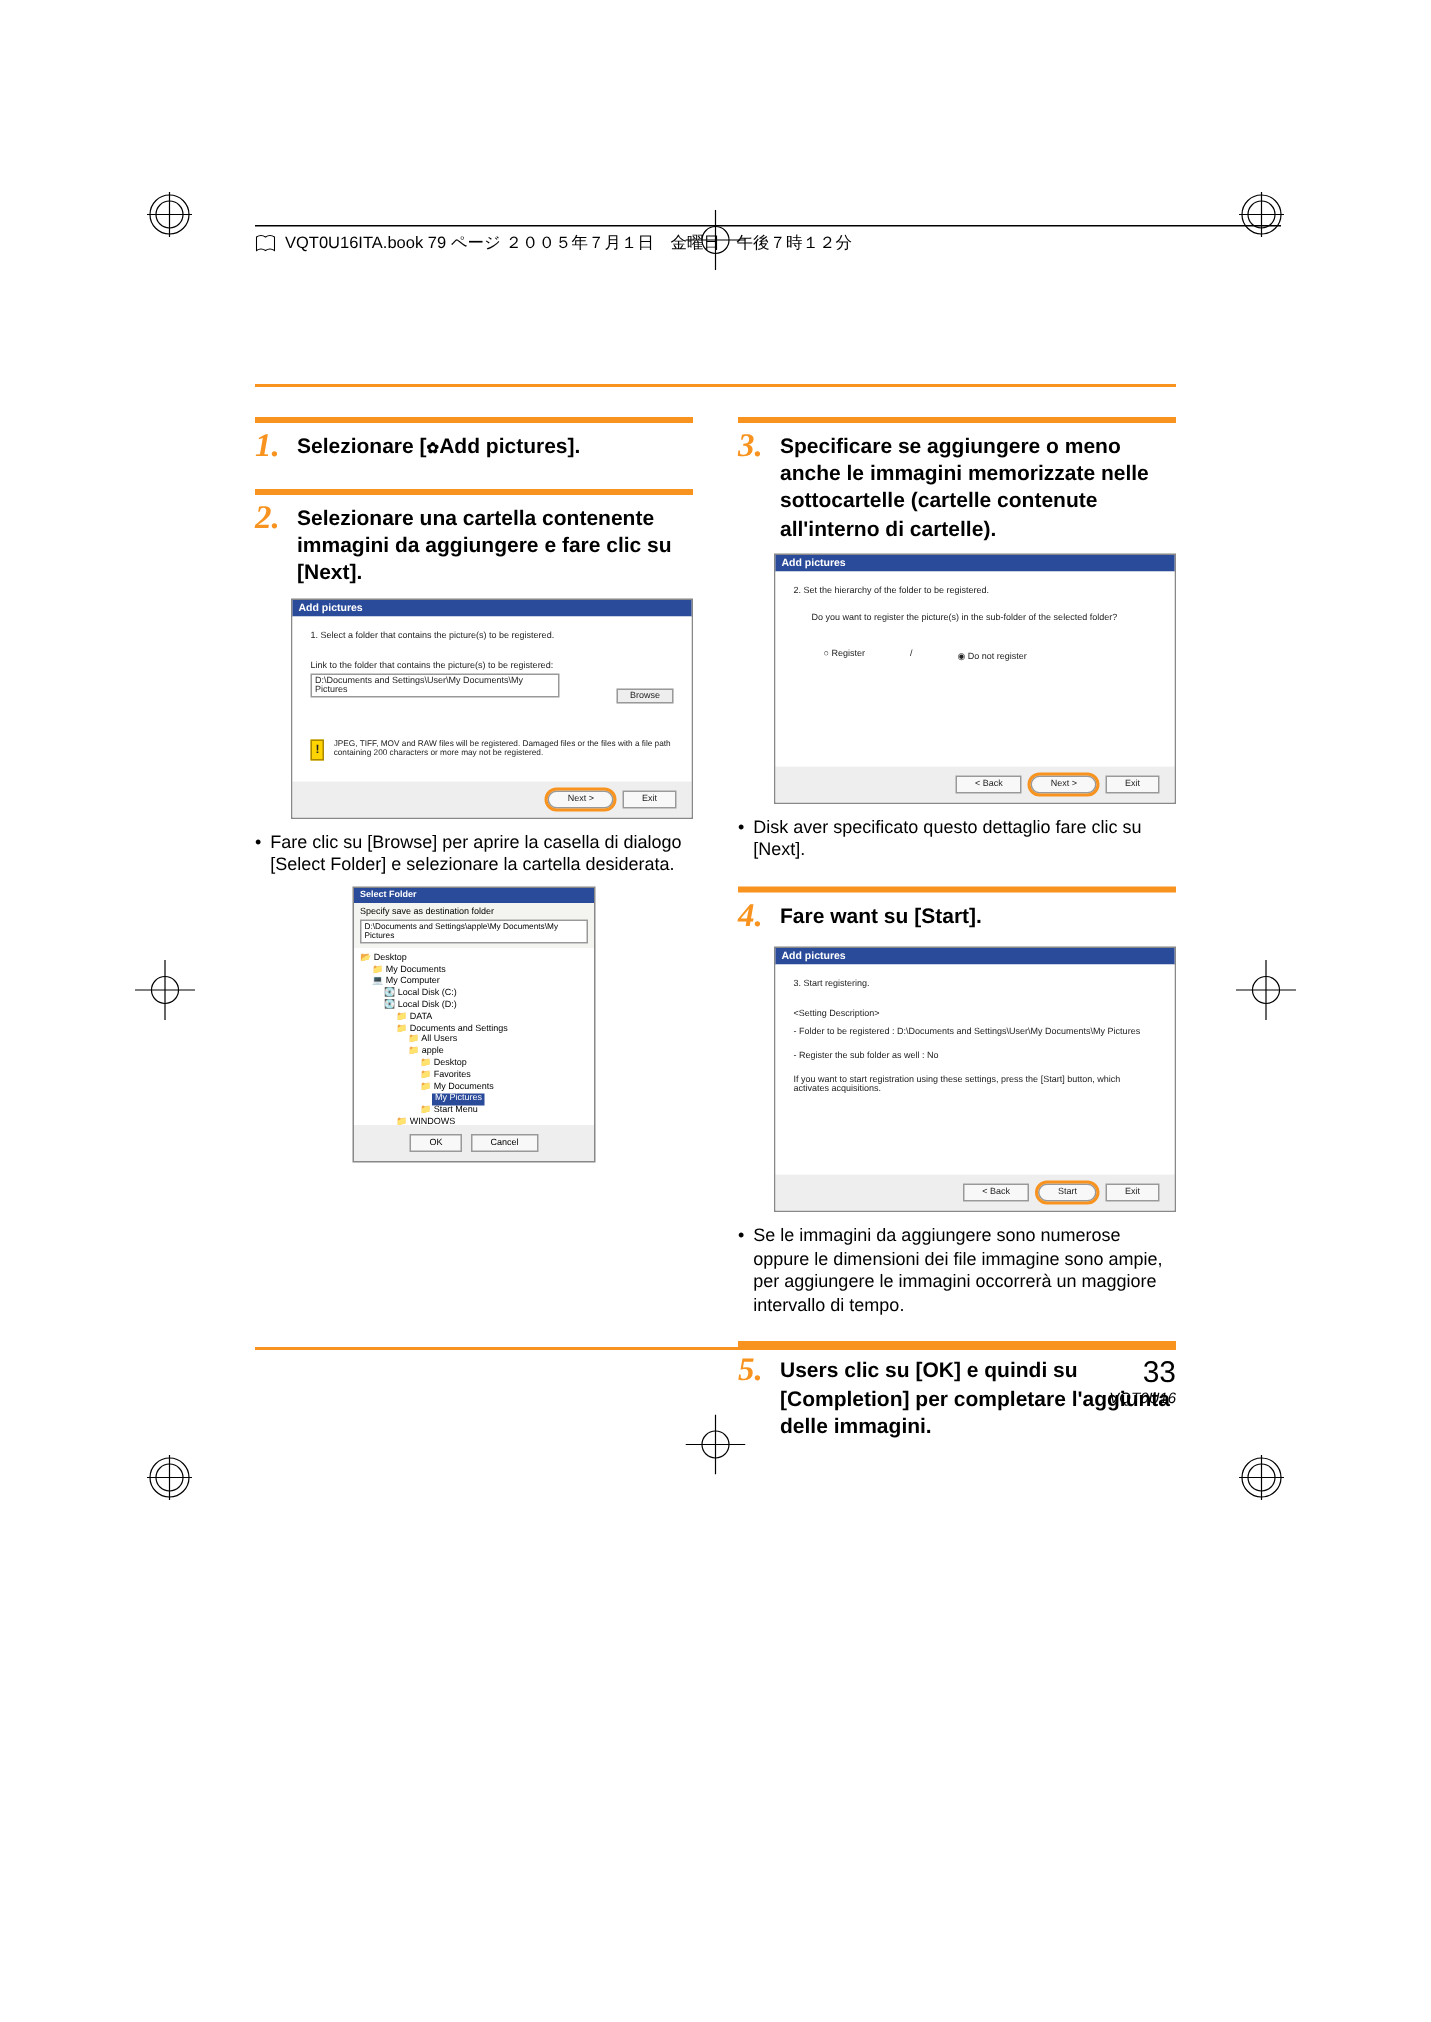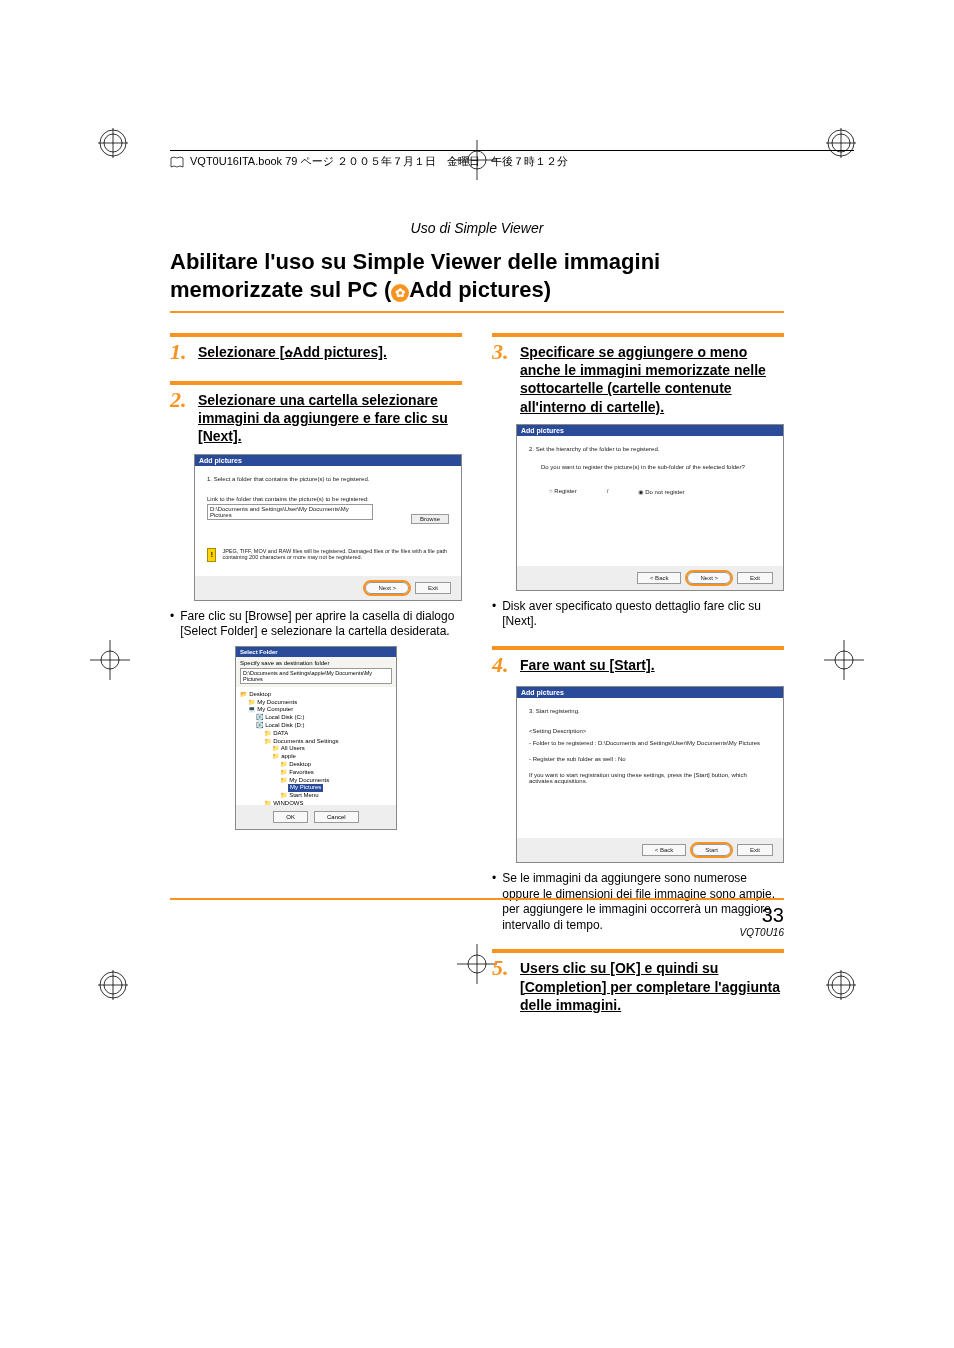--- a/index.html
+++ b/index.html
@@ -104,21 +104,20 @@
   .step-topbar {
     height: 4px;
     background: #f7931e;
     margin-bottom: 6px;
   }
   .step-text {
     font-size: 14px;
     font-weight: bold;
     line-height: 1.3;
     flex: 1;
-    text-decoration: underline;
   }
   .step-note {
     font-size: 12px;
     line-height: 1.3;
     margin-top: 8px;
     display: flex;
     gap: 6px;
   }
   .step-note .bullet {
     flex-shrink: 0;
@@ -319,47 +318,43 @@
 
   <div class="header-bar">
     <span class="open-book">
       <svg viewBox="0 0 14 12">
           <path d="M1 2 Q4 0 7 2 Q10 0 13 2 L13 11 Q10 9 7 11 Q4 9 1 11 Z" fill="none" stroke="#000" stroke-width="0.7"></path>
         </svg>
     </span>
     <span>VQT0U16ITA.book  79 ページ  ２００５年７月１日　金曜日　午後７時１２分</span>
   </div>
 
-  <div class="section-name">Uso di Simple Viewer</div>
 
   <div class="content">
-    <div class="title">
-      <span>Abilitare l'uso su Simple Viewer delle immagini memorizzate sul PC (</span><span class="icon-small">✿</span><span>Add pictures)</span>
-    </div>
     <div class="title-rule"></div>
 
     <div class="columns">
 
       <div class="col">
 
         <div class="step">
           <div class="step-topbar"></div>
           <div class="step-head">
             <div class="step-num">1.</div>
             <div class="step-text">
               <span>Selezionare [</span><span class="icon-small" style="width:14px;height:14px;font-size:10px;line-height:14px">✿</span><span>Add pictures].</span>
             </div>
           </div>
         </div>
 
         <div class="step">
           <div class="step-topbar"></div>
           <div class="step-head">
             <div class="step-num">2.</div>
-            <div class="step-text">Selezionare una cartella selezionare immagini da aggiungere e fare clic su [Next].</div>
+            <div class="step-text">Selezionare una cartella contenente immagini da aggiungere e fare clic su [Next].</div>
           </div>
 
           <div class="screenshot">
             <div class="dlg">
               <div class="dlg-title">Add pictures</div>
               <div class="dlg-body">
                 <div>1. Select a folder that contains the picture(s) to be registered.</div>
                 <div style="margin-top:14px">Link to the folder that contains the picture(s) to be registered:</div>
                 <div style="border:1px solid #999;background:#fff;padding:1px 2px;margin-top:2px;width:160px">D:\Documents and Settings\User\My Documents\My Pictures</div>
                 <div class="dlg-browse">Browse</div>

